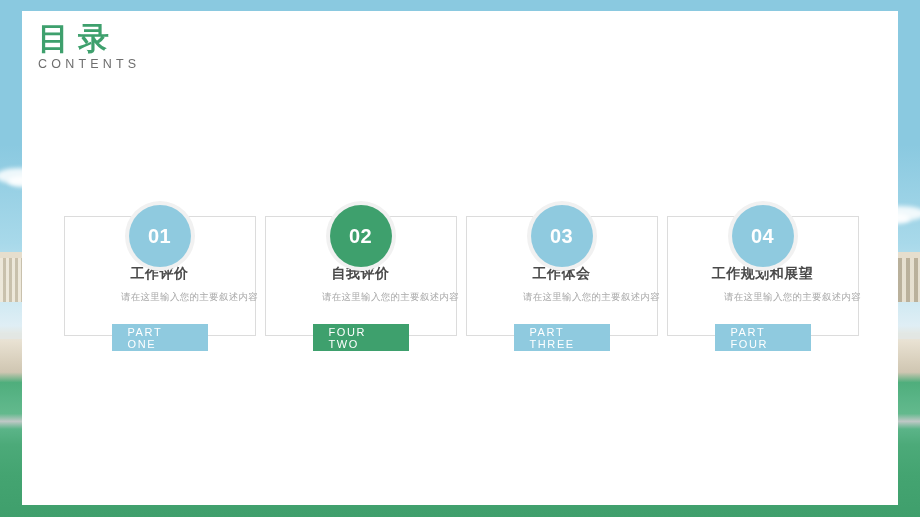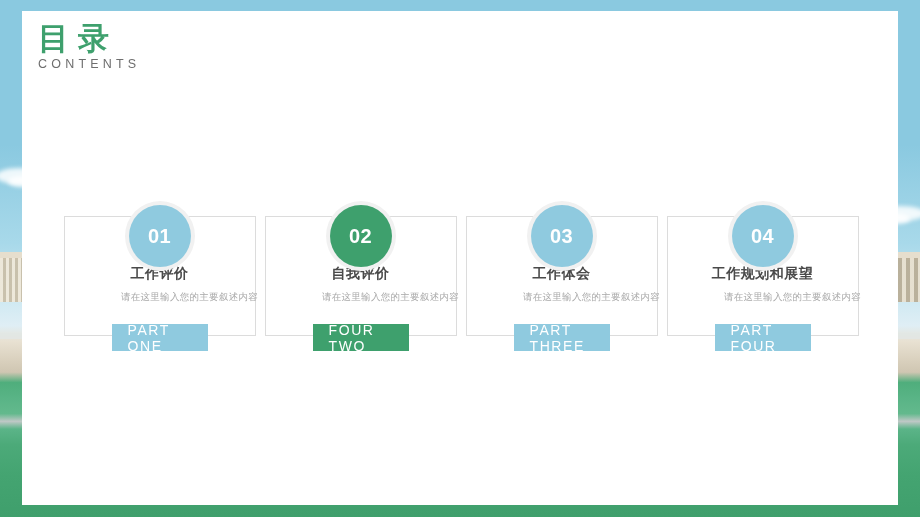--- a/index.html
+++ b/index.html
@@ -200,21 +200,21 @@
     top: 119px;
     transform: translateX(-50%);
     height: 27px;
     padding: 0 16px;
     min-width: 96px;
     box-sizing: border-box;
     display: flex;
     align-items: center;
     justify-content: center;
     color: #ffffff;
-    font-size: 14px;
+    font-size: 11px;
     letter-spacing: 1.6px;
     z-index: 4;
     font-family: "Liberation Sans", sans-serif;
   }
 </style>
 </head>
 <body>
 
 <div id="slide">
 

